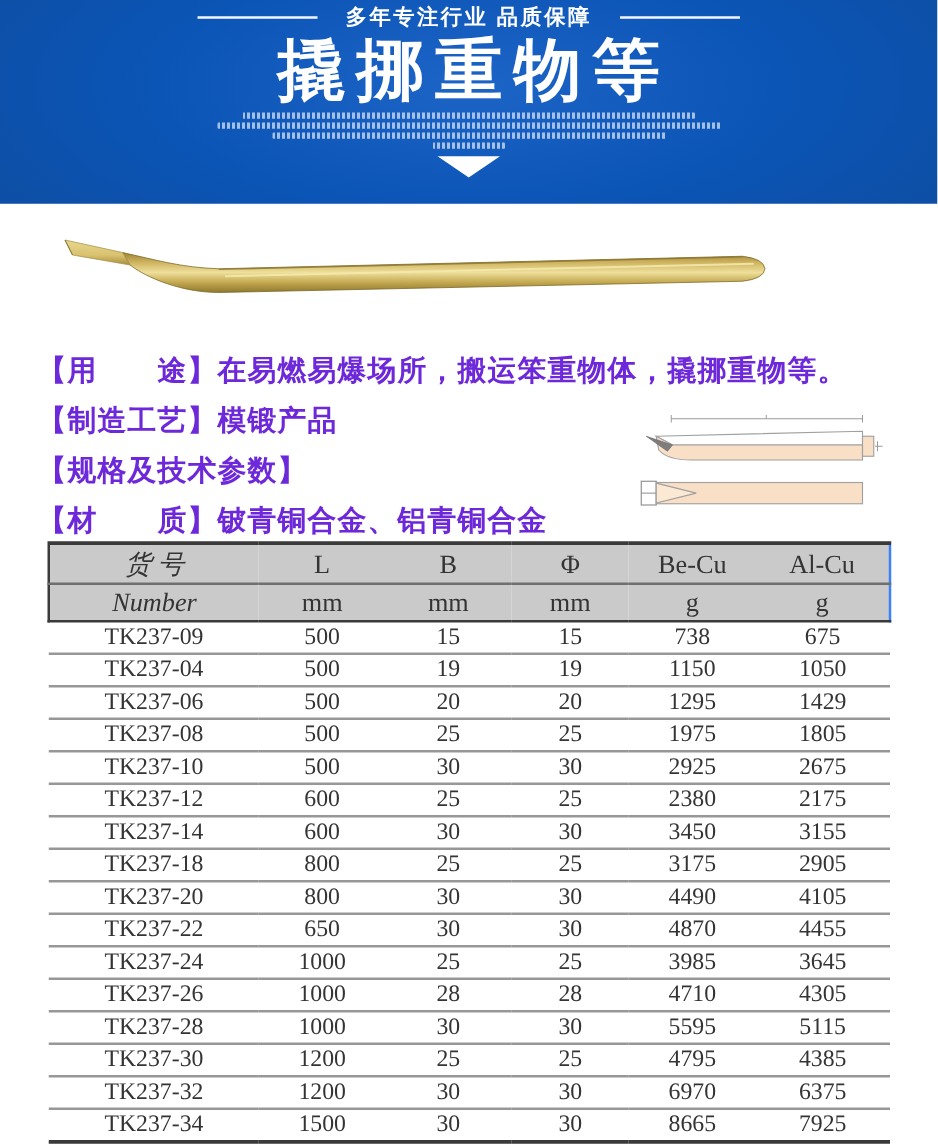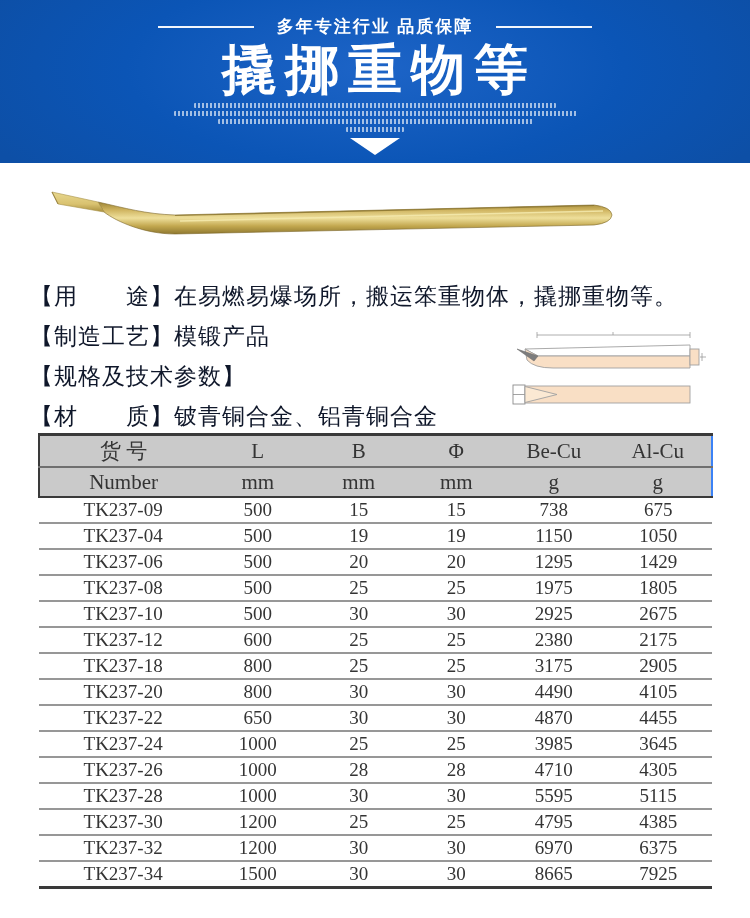--- a/index.html
+++ b/index.html
@@ -10,21 +10,21 @@
     position:relative;
     overflow:hidden;
   }
   .page{position:relative;width:750px;height:918px;background:#fff;}
 
   
   .banner{
     position:absolute;left:0;top:0;width:750px;height:163px;
     background:radial-gradient(ellipse 430px 170px at 50% 42%, #1d64c7 0%, #0b55b6 58%, #0d4fa6 100%);
   }
-  .tagline-row{display:flex;align-items:center;justify-content:center;gap:23px;padding-top:15px;}
+  .tagline-row{display:flex;align-items:center;justify-content:center;gap:23px;padding-top:2px;}
   .tl-line{width:96px;height:2px;background:#fff;opacity:.95;}
   .tagline{color:#fff;font-size:17px;font-weight:bold;letter-spacing:2px;white-space:nowrap;}
   .banner-title{
     text-align:center;color:#fff;font-size:54px;font-weight:bold;
     letter-spacing:9px;line-height:1.04;margin-top:3px;text-indent:9px;
   }
   .wm-lines{margin-top:6px;}
   .wm{
     height:5px;margin:3px auto 0;border-radius:1px;
     background:repeating-linear-gradient(90deg, rgba(255,255,255,.62) 0 2px, rgba(255,255,255,0) 2px 4px);
@@ -39,40 +39,40 @@
     border-left:25px solid transparent;border-right:25px solid transparent;
     border-top:17px solid #ffffff;
   }
 
   
   .photo{position:absolute;left:45px;top:184px;width:575px;height:65px;}
 
   
   .info{position:absolute;left:30px;top:276px;}
   .info-line{
-    font-size:23px;font-weight:normal;color:#0f172a;height:40px;line-height:40px;
+    font-size:23px;font-weight:bold;color:#6d28d9;height:40px;line-height:40px;
     white-space:nowrap;letter-spacing:1px;
   }
 
   
   .drawings{position:absolute;left:505px;top:323px;width:215px;height:90px;}
 
   
   .spec-table{
     position:absolute;left:38px;top:433px;width:675px;
     border-collapse:collapse;table-layout:fixed;
     font-family:"Liberation Serif",serif;color:#343434;
     border-top:3px solid #3a3a3a;border-bottom:3px solid #3a3a3a;
   }
   .spec-table thead th{
     background:#cacaca;font-weight:normal;text-align:center;
   }
   .spec-table thead tr.h1 th{height:28px;font-size:21px;border-bottom:2px solid #6f6f6f;}
   .spec-table thead tr.h2 th{height:26px;font-size:21px;border-bottom:2px solid #3a3a3a;}
-  .spec-table thead th:first-child{border-left:2px solid #3a3a3a;}
+  .spec-table thead th:first-child{border-left:2px solid #3a3a3a;font-style:italic;}
   .spec-table thead th:last-child{border-right:2px solid #3b82f6;}
   .spec-table tbody td{
     height:22px;font-size:19px;text-align:center;
     border-bottom:2px solid #979797;background:#fff;
   }
   .spec-table tbody tr:last-child td{border-bottom:none;}
 </style>
 </head>
 <body>
 
@@ -217,20 +217,28 @@
         </tr>
         <tr>
           <td>TK237-12</td>
           <td>600</td>
           <td>25</td>
           <td>25</td>
           <td>2380</td>
           <td>2175</td>
         </tr>
         <tr>
+          <td>TK237-14</td>
+          <td>600</td>
+          <td>30</td>
+          <td>30</td>
+          <td>3450</td>
+          <td>3155</td>
+        </tr>
+        <tr>
           <td>TK237-18</td>
           <td>800</td>
           <td>25</td>
           <td>25</td>
           <td>3175</td>
           <td>2905</td>
         </tr>
         <tr>
           <td>TK237-20</td>
           <td>800</td>

